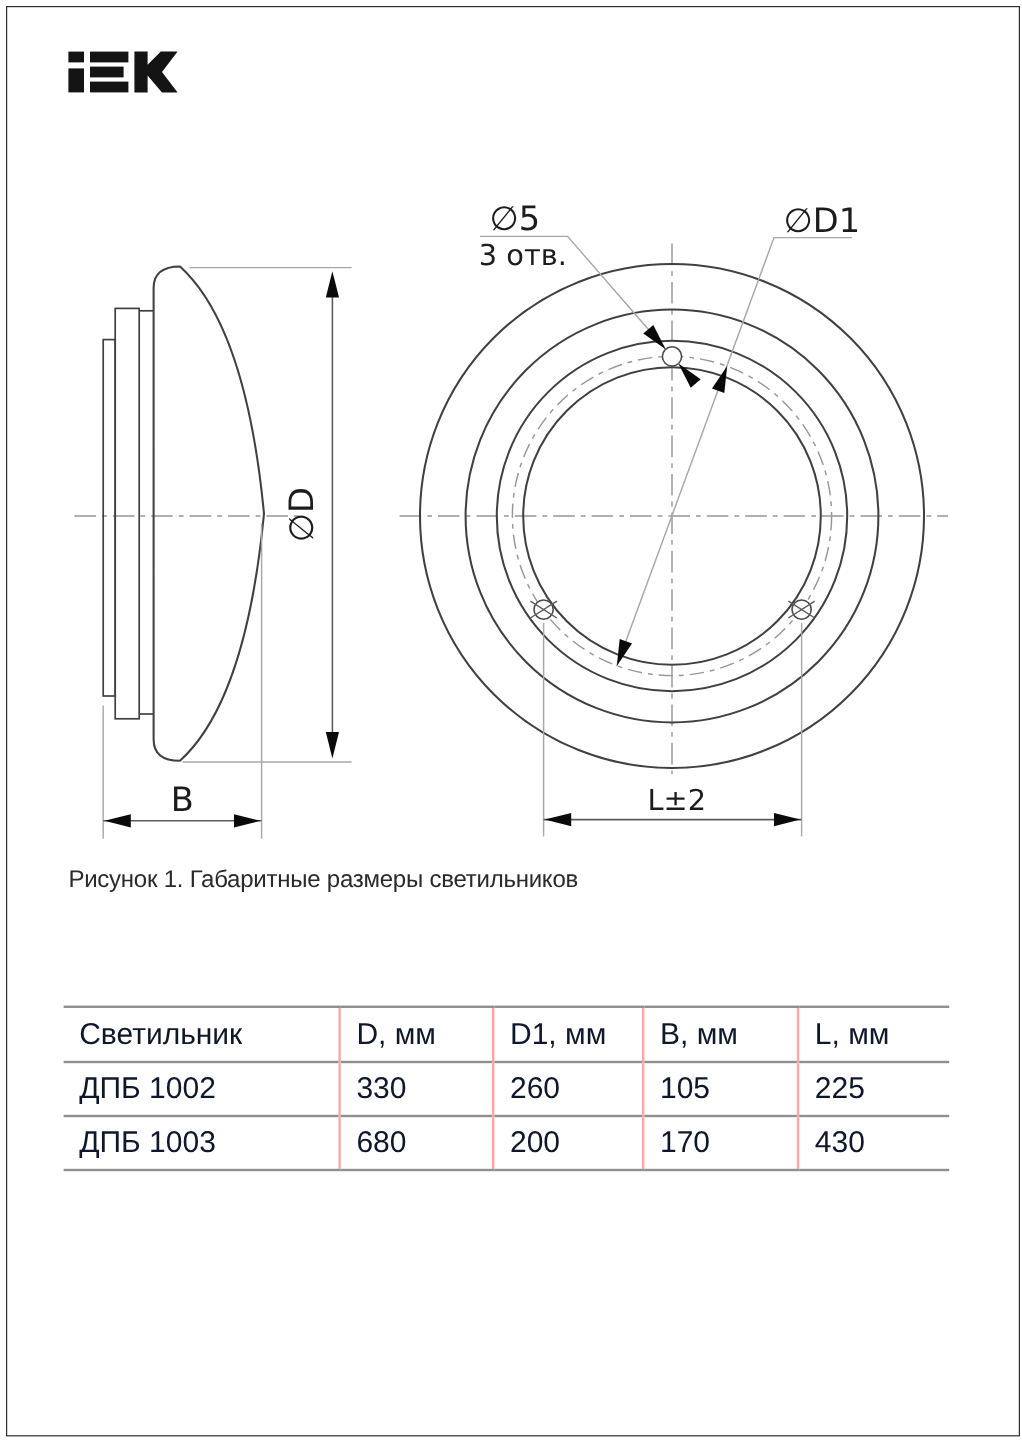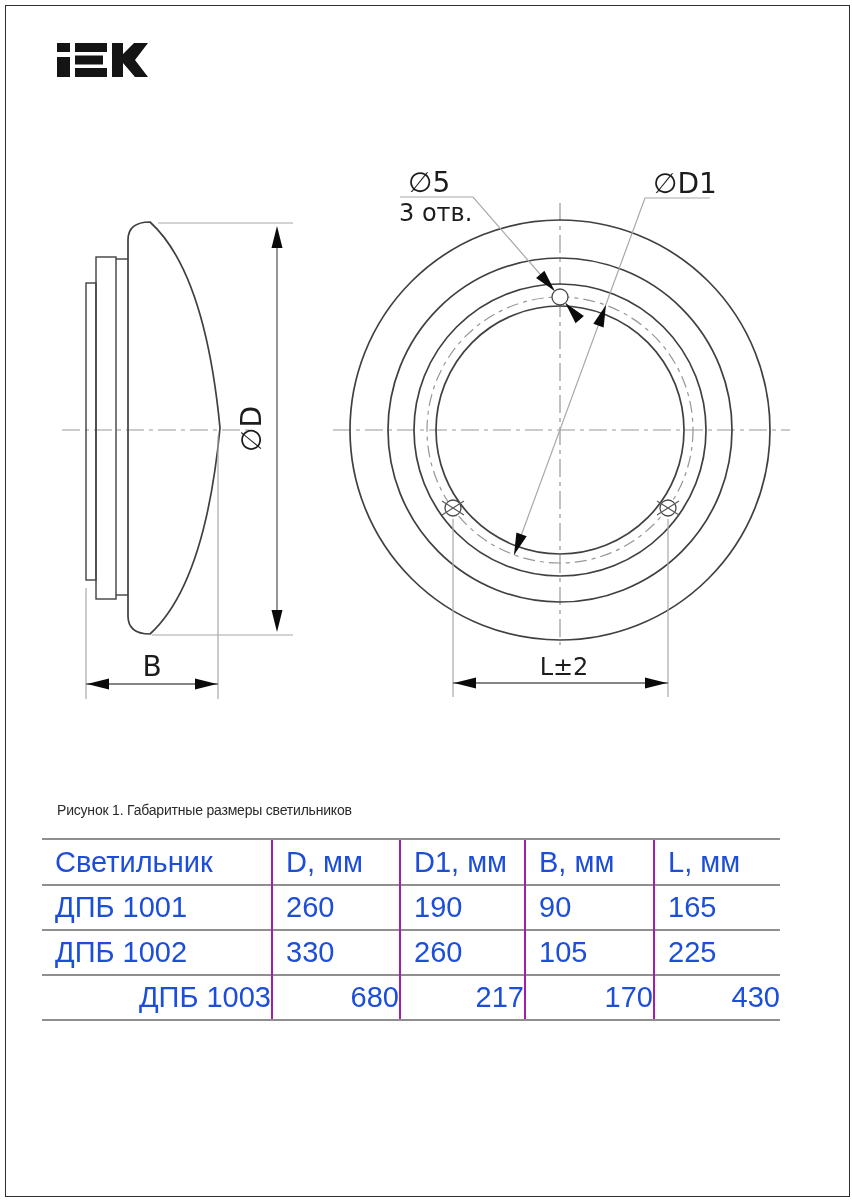--- a/index.html
+++ b/index.html
@@ -12,39 +12,39 @@
   }
   .page-border{
     position:absolute;
     left:5px;top:5px;right:2px;bottom:3px;
     border:1.5px solid #2e2e2e;
     pointer-events:none;
   }
   .logo{position:absolute;left:55px;top:41px;width:93px;height:38px;}
   .drawing{position:absolute;left:0;top:0;width:852px;height:720px;}
   .caption{
-    position:absolute;left:57px;top:802px;
-    font-size:14px;letter-spacing:-0.2px;color:#2a2a2a;
+    position:absolute;left:57px;top:722px;
+    font-size:20px;letter-spacing:-0.2px;color:#2a2a2a;
   }
   
   .dims{
-    position:absolute;left:42px;top:838px;width:738px;
+    position:absolute;left:53px;top:838px;width:738px;
     border-collapse:collapse;table-layout:fixed;
-    font-size:29px;color:#1d4ed8;
+    font-size:25px;color:#0f172a;
   }
   .dims th,.dims td{
     border-top:2px solid #8f8f8f;
     font-weight:normal;text-align:left;
     padding:0 0 0 13px;vertical-align:middle;
     overflow:hidden;white-space:nowrap;
   }
   .dims th{height:44px;}
   .dims td{height:43px;}
-  .dims th + th, .dims td + td{border-left:2px solid #a21caf;margin-left:20px;}
-  .dims tbody tr:last-child td{border-bottom:2px solid #8f8f8f;text-align:right;}
+  .dims th + th, .dims td + td{border-left:2px solid #fca5a5;margin-left:20px;}
+  .dims tbody tr:last-child td{border-bottom:2px solid #8f8f8f;}
   .c1{width:230px;} .c2{width:128px;} .c3{width:125px;} .c4{width:129px;} .c5{width:126px;}
   
   .outline{stroke:#404040;stroke-width:1.7;fill:none;}
   .thin{stroke:#a8a8a8;stroke-width:1.2;fill:none;}
   .dim{stroke:#5c5c5c;stroke-width:1.3;fill:none;}
   .cline{stroke:#979797;stroke-width:1.2;fill:none;stroke-dasharray:18 5 4 5;}
   .bolt{stroke:#979797;stroke-width:1.2;fill:none;stroke-dasharray:12 5 4 5;}
   .arrow{fill:#0a0a0a;stroke:none;}
   .dlabel{
     font-family:"DejaVu Sans", sans-serif;
@@ -148,35 +148,28 @@
       <tr>
         <th>Светильник</th>
         <th>D, мм</th>
         <th>D1, мм</th>
         <th>B, мм</th>
         <th>L, мм</th>
       </tr>
     </thead>
     <tbody>
       <tr>
-        <td>ДПБ 1001</td>
-        <td>260</td>
-        <td>190</td>
-        <td>90</td>
-        <td>165</td>
-      </tr>
-      <tr>
         <td>ДПБ 1002</td>
         <td>330</td>
         <td>260</td>
         <td>105</td>
         <td>225</td>
       </tr>
       <tr>
         <td>ДПБ 1003</td>
         <td>680</td>
-        <td>217</td>
+        <td>200</td>
         <td>170</td>
         <td>430</td>
       </tr>
     </tbody>
   </table>
 </div>
 
 </body></html>

